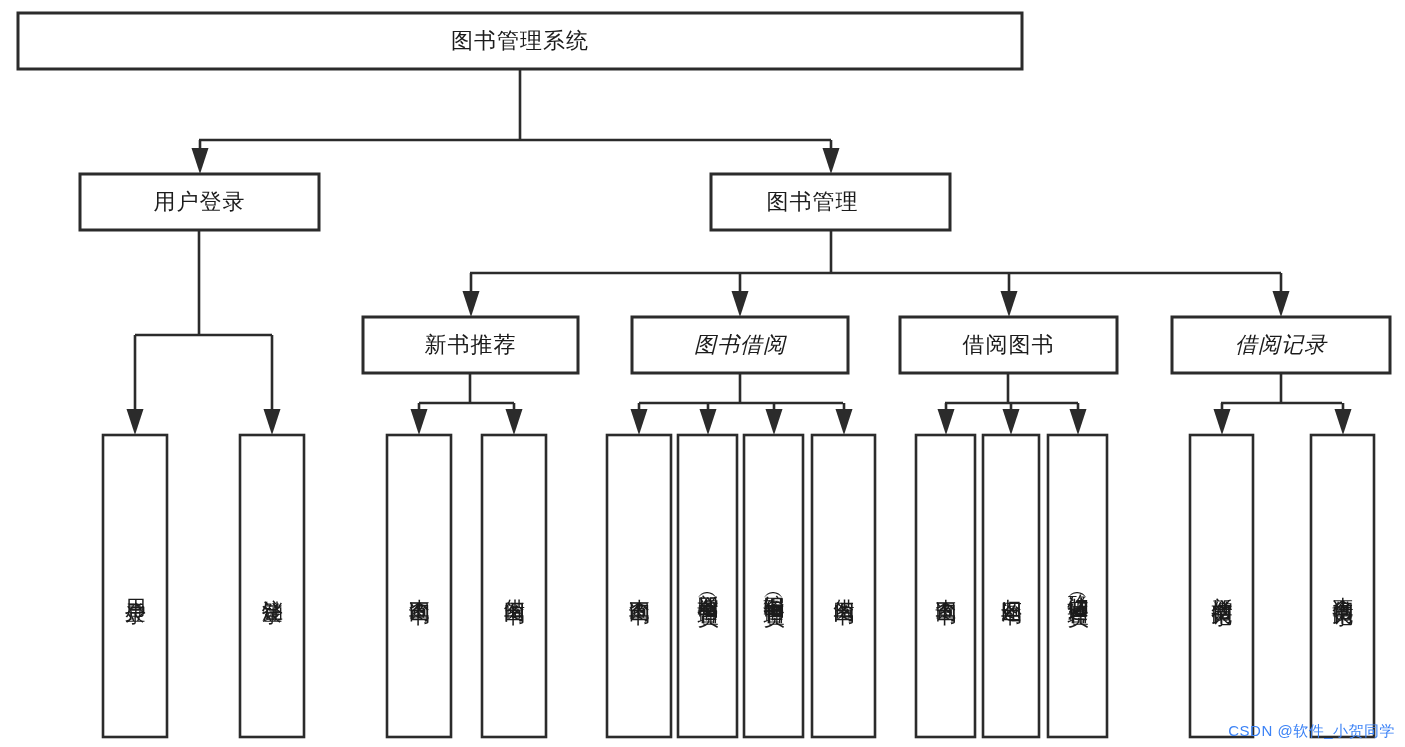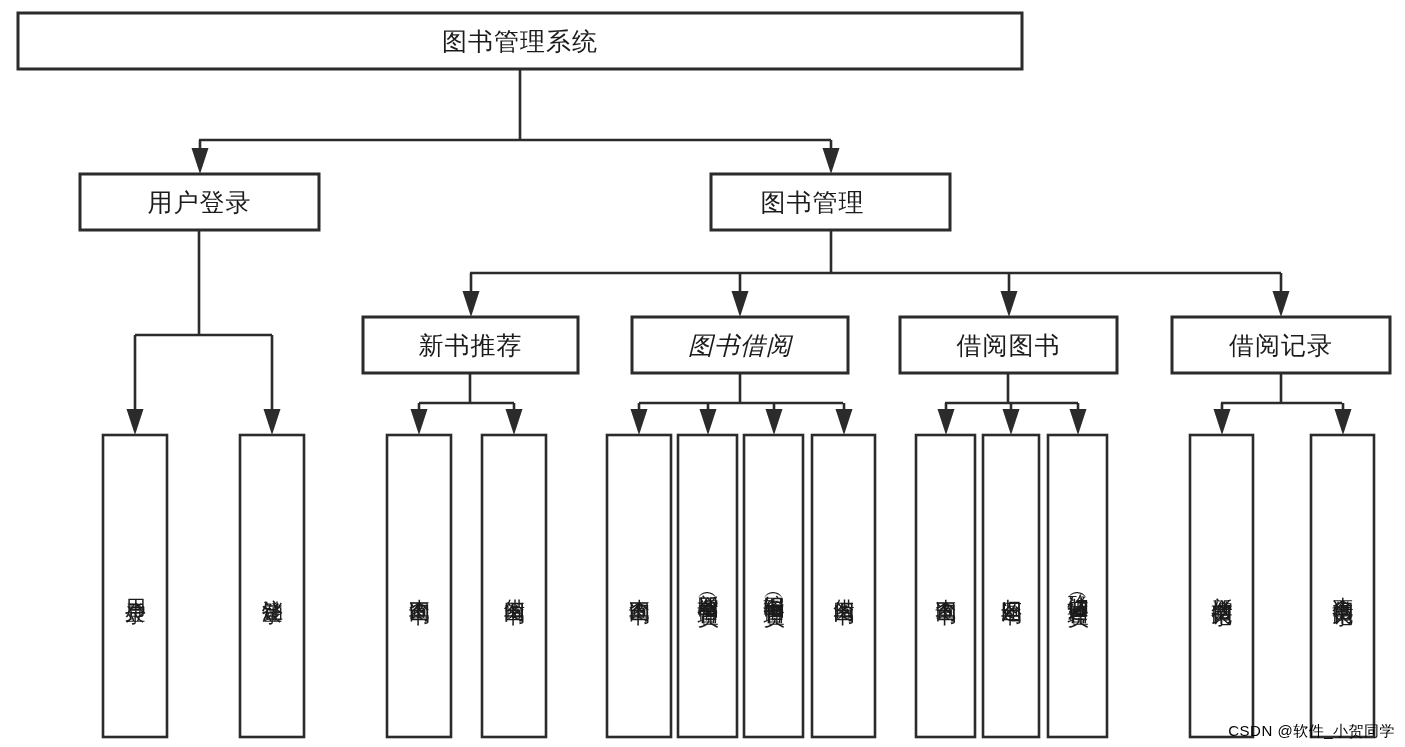--- a/index.html
+++ b/index.html
@@ -52,32 +52,32 @@
     text-align: center;
     white-space: pre-wrap;
     pointer-events: none;
     font-family: "Liberation Sans", "DejaVu Sans", sans-serif;
   }
   .hlabel-wrap {
     position: absolute;
     display: flex;
     align-items: center;
     justify-content: center;
-    font-size: 25px;
+    font-size: 22px;
     letter-spacing: 1px;
     color: #1b1b1b;
     pointer-events: none;
     font-family: "Liberation Sans", "DejaVu Sans", sans-serif;
   }
   #watermark {
     position: absolute;
     right: 10px;
     bottom: 6px;
     font-size: 15px;
-    color: #000000;
+    color: #3b82f6;
     letter-spacing: 0.5px;
     font-family: "Liberation Sans", "DejaVu Sans", sans-serif;
     pointer-events: none;
   }
 </style>
 </head>
 <body>
 
 <div id="diagram-root">
   <svg id="diagram-svg" width="1405" height="747" viewBox="0 0 1405 747">
@@ -158,21 +158,21 @@
         <rect x="1311" y="435" width="63" height="302" class="node-box-thin"></rect>
       </g>
   </svg>
   <div id="labels-layer">
       <div class="hlabel-wrap" style="left: 18px; top: 13px; width: 1004px; height: 56px;">图书管理系统</div>
       <div class="hlabel-wrap" style="left: 80px; top: 174px; width: 239px; height: 56px;">用户登录</div>
       <div class="hlabel-wrap" style="left: 711px; top: 174px; width: 203px; height: 56px;">图书管理</div>
       <div class="hlabel-wrap" style="left: 363px; top: 317px; width: 215px; height: 56px;">新书推荐</div>
       <div class="hlabel-wrap" style="left: 632px; top: 317px; width: 216px; height: 56px; font-style: italic;">图书借阅</div>
       <div class="hlabel-wrap" style="left: 900px; top: 317px; width: 217px; height: 56px;">借阅图书</div>
-      <div class="hlabel-wrap" style="left: 1172px; top: 317px; width: 218px; height: 56px;">借阅记录</div>
+      <div class="hlabel-wrap" style="left: 1172px; top: 317px; width: 218px; height: 56px; font-style: italic;">借阅记录</div>
       <div class="vlabel-wrap" style="left: 103px; top: 435px; width: 64px; height: 302px;">用户登录</div>
       <div class="vlabel-wrap" style="left: 240px; top: 435px; width: 64px; height: 302px;">注销登录</div>
       <div class="vlabel-wrap" style="left: 387px; top: 435px; width: 64px; height: 302px;">查询图书</div>
       <div class="vlabel-wrap" style="left: 482px; top: 435px; width: 64px; height: 302px;">借阅图书</div>
       <div class="vlabel-wrap" style="left: 607px; top: 435px; width: 64px; height: 302px;">查询图书</div>
       <div class="vlabel-wrap" style="left: 678px; top: 435px; width: 59px; height: 302px;">新增图书（管理员）</div>
       <div class="vlabel-wrap" style="left: 744px; top: 435px; width: 59px; height: 302px;">编辑图书（管理员）</div>
       <div class="vlabel-wrap" style="left: 812px; top: 435px; width: 63px; height: 302px;">借阅图书</div>
       <div class="vlabel-wrap" style="left: 916px; top: 435px; width: 59px; height: 302px;">查询图书</div>
       <div class="vlabel-wrap" style="left: 983px; top: 435px; width: 56px; height: 302px;">归还图书</div>

